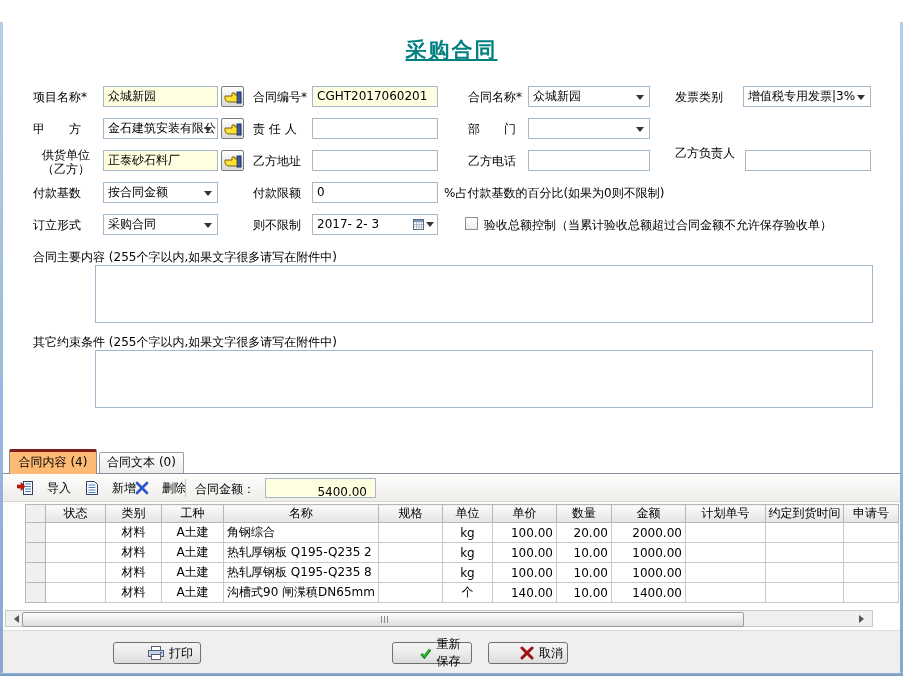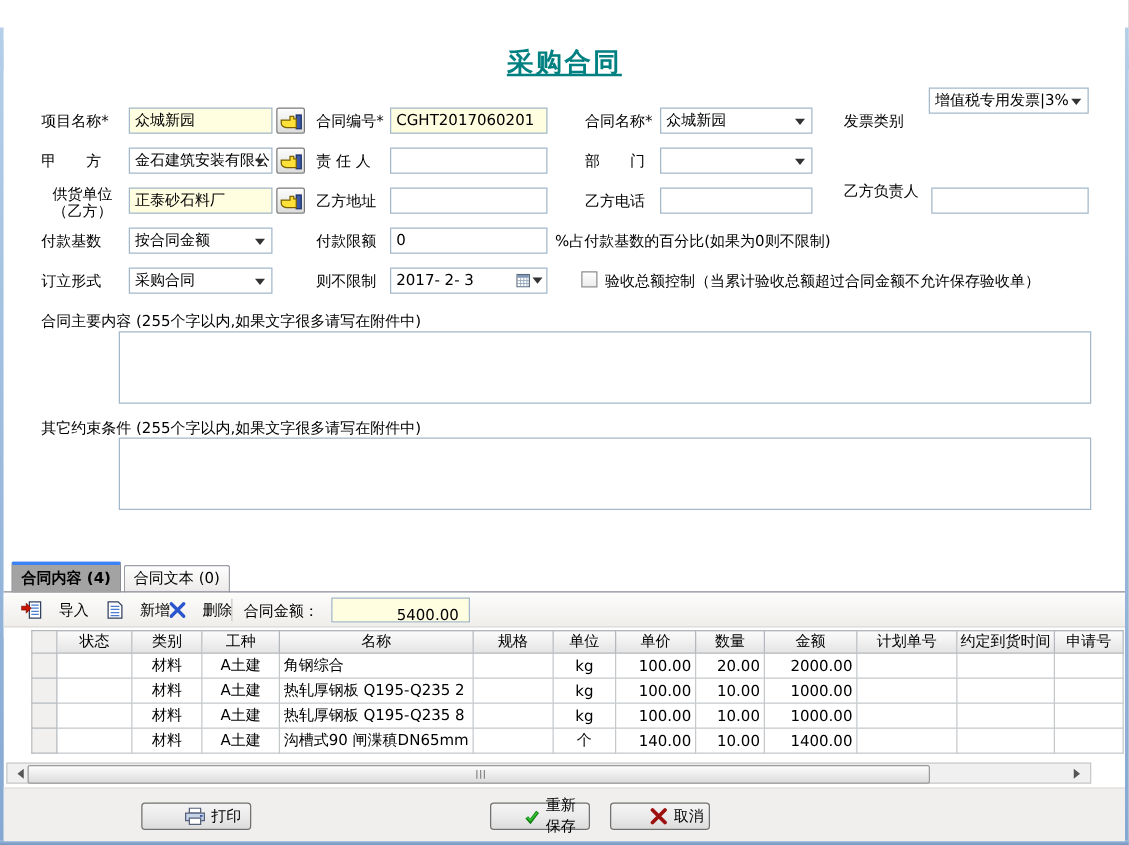--- a/index.html
+++ b/index.html
@@ -35,22 +35,22 @@
     background:linear-gradient(#fdfdfd,#dcdcda);box-sizing:border-box;cursor:pointer;}
   .handbtn svg{position:absolute;left:2px;top:3px;}
   .datebox{position:absolute;height:21px;border:1px solid #a3b8cb;background:#fff;font-size:12px;
     line-height:19px;padding:0 28px 0 4px;box-sizing:border-box;}
   .datebtn{position:absolute;right:1px;top:1px;width:24px;height:17px;background:#fff;cursor:pointer;}
   .datebtn .arr{position:absolute;right:2px;top:6px;width:0;height:0;border:4px solid transparent;border-top:5px solid #333;}
   .checkbox{position:absolute;width:13px;height:13px;border:1px solid #8e8e8e;background:linear-gradient(#fff,#ececec);box-sizing:border-box;cursor:pointer;}
   .bigtext{position:absolute;border:1px solid #a3b8cb;background:#fff;resize:none;font-family:"DejaVu Sans",sans-serif;font-size:12px;box-sizing:border-box;}
   
   .tab{position:absolute;box-sizing:border-box;font-size:12px;text-align:center;cursor:pointer;}
-  .tab.active{background:#a3a3a3;border:1px solid #898c95;border-bottom:none;border-top:3px solid #3b82f6;
-    border-radius:2px 2px 0 0;z-index:3;line-height:21px;font-weight:bold;}
+  .tab.active{background:#fdba74;border:1px solid #898c95;border-bottom:none;border-top:3px solid #7f1d1d;
+    border-radius:2px 2px 0 0;z-index:3;line-height:21px;}
   .tab.idle{background:linear-gradient(#fefefe,#ebeae8);border:1px solid #9a9da5;border-bottom:none;
     border-radius:2px 2px 0 0;line-height:19px;z-index:1;}
   .tabline{position:absolute;left:0;width:897px;height:1px;background:#898c95;z-index:2;}
   
   .toolbar{position:absolute;left:0;top:453px;width:897px;height:26px;background:linear-gradient(#fcfcfb,#f0eeeb);border-bottom:1px solid #d9d6d1;}
   .tbtn{position:absolute;top:3px;height:20px;display:flex;align-items:center;gap:13px;font-size:12px;padding:0 4px;cursor:pointer;border-radius:2px;}
   .tsep{position:absolute;top:4px;width:1px;height:18px;background:#c9c6c1;}
   .amountbox{position:absolute;top:3px;height:20px;border:1px solid #a3b8cb;background:#fffee1;
     font-size:12px;line-height:18px;text-align:right;padding:4px 8px;box-sizing:border-box;}
   
@@ -115,21 +115,21 @@
       </svg>
     </div>
     <span class="lbl" style="left:250px;top:68px;">合同编号*</span>
     <div class="txt yellow" style="left:309px;top:64px;width:126px;">CGHT2017060201</div>
     <span class="lbl" style="left:465px;top:68px;">合同名称*</span>
     <div class="combo" style="left:525px;top:64px;width:122px;">
       <span>众城新园</span>
       <span class="arr"></span>
     </div>
     <span class="lbl" style="left:672px;top:68px;">发票类别</span>
-    <div class="combo" style="left:740px;top:48px;width:128px;">
+    <div class="combo" style="left:740px;top:64px;width:128px;">
       <span>增值税专用发票|3%</span>
       <span class="arr"></span>
     </div>
 
     <span class="lbl" style="left:30px;top:100px;">甲　　方</span>
     <div class="combo" style="left:100px;top:96px;width:115px;">
       <span>金石建筑安装有限公</span>
       <span class="arr"></span>
     </div>
     <div class="handbtn" style="left:218px;top:96px;">

